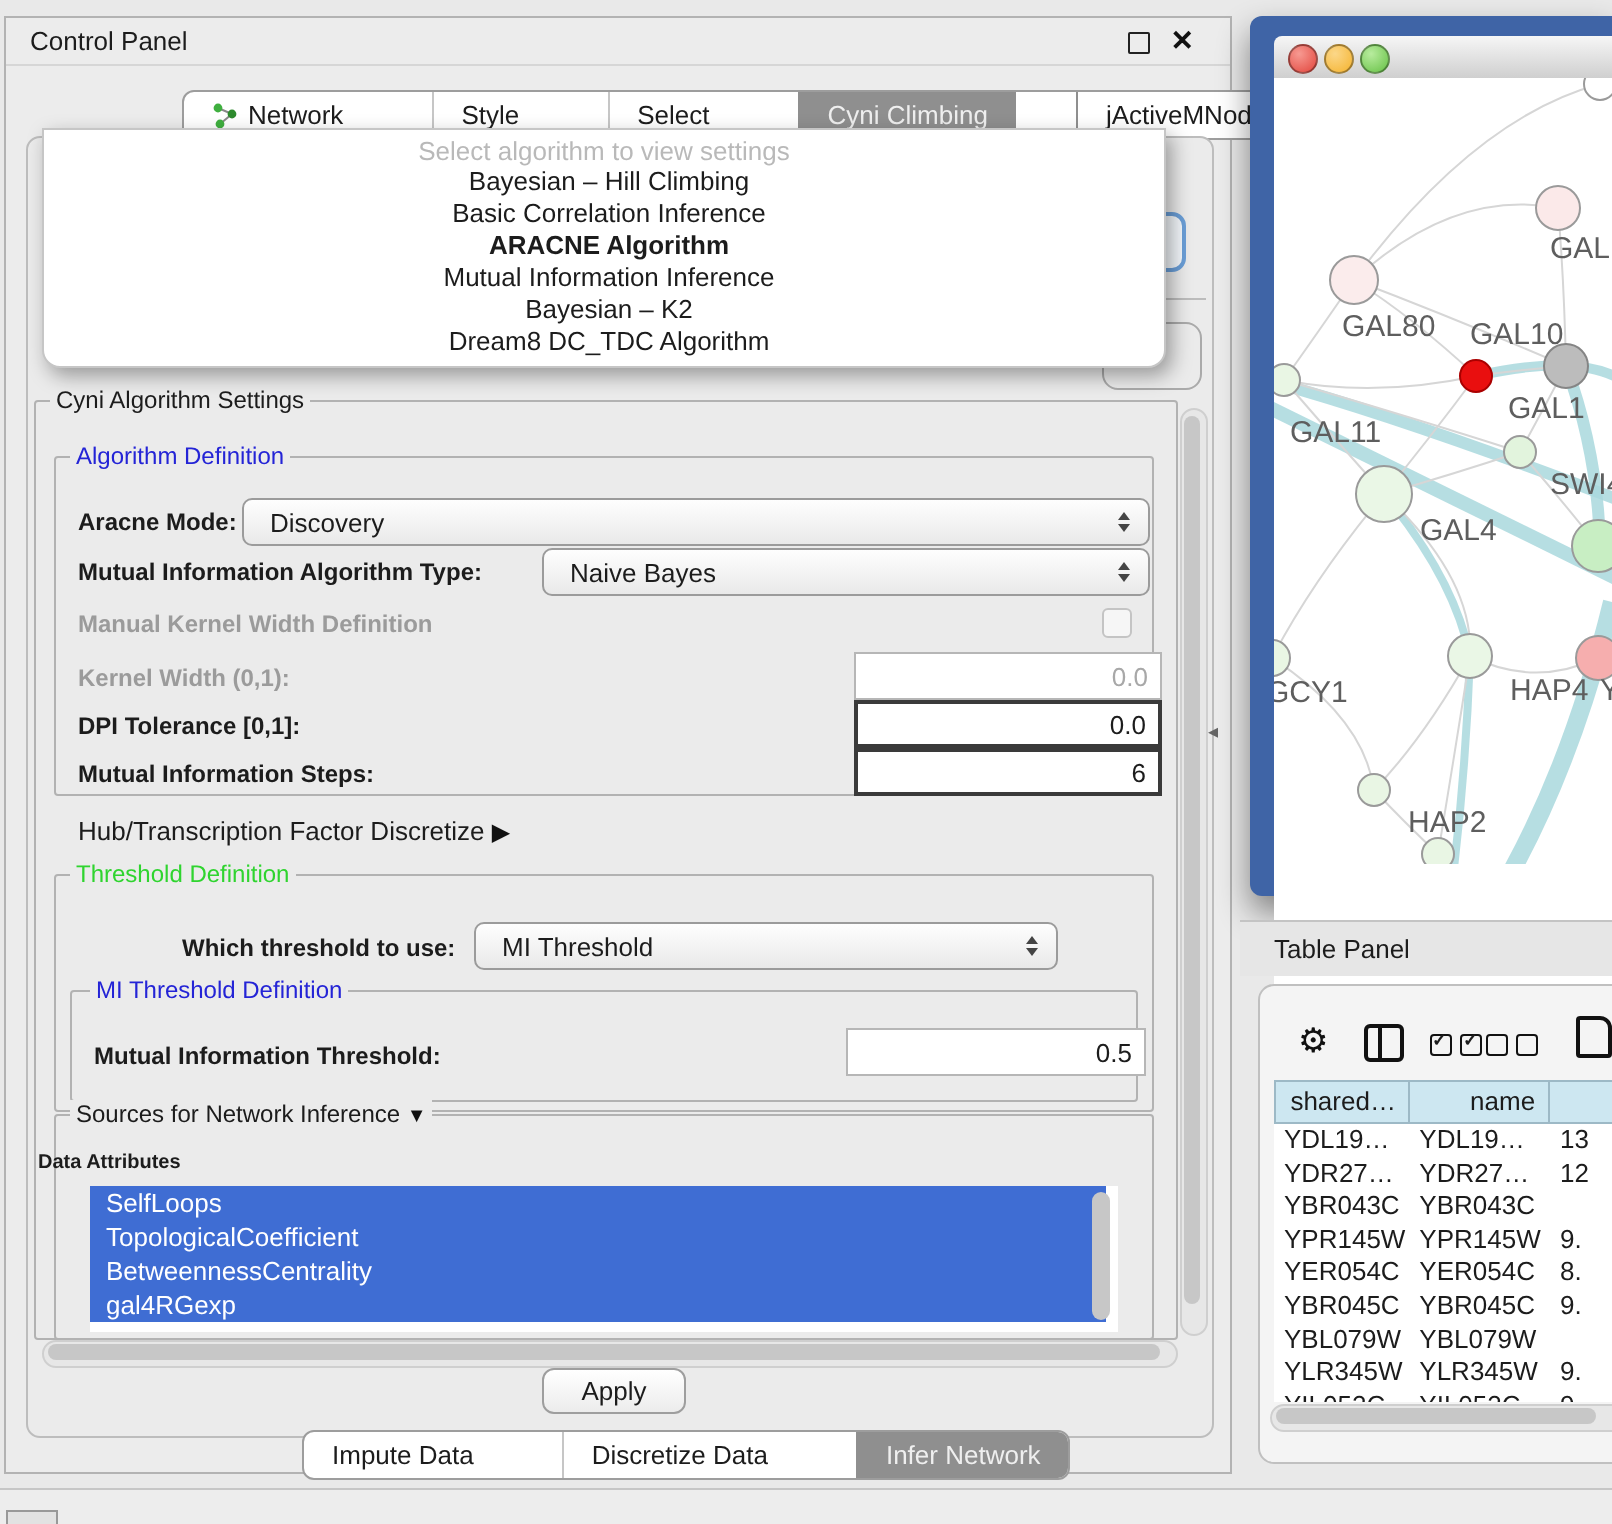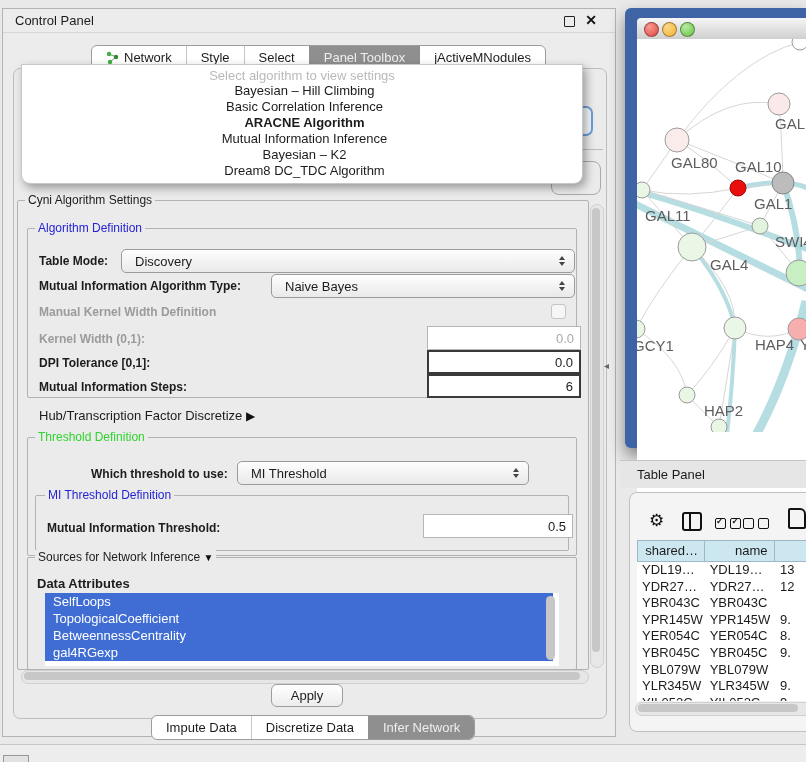--- a/index.html
+++ b/index.html
@@ -7,21 +7,21 @@
        font-family:"Liberation Sans",sans-serif;color:#1c1c1c;}
   .abs{position:absolute;}
   
   .ctl-win{left:2px;top:8px;width:612px;height:727px;background:#ececec;
            border:1px solid #b3b3b3;}
   .ctl-title{left:0;top:0;width:100%;height:23px;border-bottom:1px solid #d6d6d6;}
   .ctl-title .t{position:absolute;left:12px;top:4px;font-size:13px;}
   .float-icon{position:absolute;right:40px;top:7px;width:9px;height:9px;border:1.6px solid #222;border-radius:1px;}
   .close-icon{position:absolute;right:18px;top:3px;font-size:14px;font-weight:bold;color:#111;cursor:default;}
   
-  .seg{display:flex;background:#fff;border:1px solid #9d9d9d;border-radius:6px;overflow:hidden;height:23px;}
+  .seg{display:flex;background:#fff;border:1px solid #9d9d9d;border-radius:6px;overflow:hidden;height:23px;gap:30px;}
   .seg .seg-item{display:flex;align-items:center;padding:0 14px;font-size:13px;white-space:nowrap;
         border-left:1px solid #c6c6c6;}
   .seg .seg-item:first-child{border-left:none;}
   .seg .seg-item.sel{background:#8f8f8f;color:#efefef;border-left-color:#8f8f8f;}
   .seg .seg-item.sel + .seg-item{border-left-color:#8f8f8f;}
   #top-tabs{left:88px;top:36px;}
   #bottom-tabs{left:148px;top:706px;z-index:6;}
   
   .main-panel{left:10px;top:59px;width:592px;height:649px;background:#ebebeb;
               border:1px solid #bdbdbd;border-radius:7px;}
@@ -117,21 +117,21 @@
         </svg>
         <span>Network</span>
       </div>
       <div class="seg-item">
         <span>Style</span>
       </div>
       <div class="seg-item">
         <span>Select</span>
       </div>
       <div class="seg-item sel">
-        <span>Panel Toolbox</span>
+        <span>Cyni Climbing</span>
       </div>
       <div class="seg-item">
         <span>jActiveMNodules</span>
       </div>
     </div>
 
   <div class="abs main-panel"></div>
 
   <div class="abs sliver-combo"></div>
   <div class="abs sliver-line"></div>
@@ -152,21 +152,21 @@
   <div class="abs group" style="left:14px;top:191px;width:570px;height:468px;"></div>
   <span class="abs legend" style="left:22px;top:184px;">Cyni Algorithm Settings</span>
 
   <div class="abs sb-track-v" style="left:587px;top:195px;width:12px;height:462px;">
     <div class="sb-thumb" style="position:absolute;left:1px;top:3px;width:8px;height:444px;"></div>
   </div>
 
   <div class="abs group" style="left:24px;top:219px;width:548px;height:168px;"></div>
   <span class="abs legend blue" style="left:32px;top:212px;">Algorithm Definition</span>
 
-  <span class="abs lbl" style="left:36px;top:245px;">Table Mode:</span>
+  <span class="abs lbl" style="left:36px;top:245px;">Aracne Mode:</span>
   <div class="abs combo" style="left:118px;top:240px;width:452px;">
     <span class="txt">Discovery</span>
     <span class="stepper">
         <i class="tri-up"></i>
         <i class="tri-dn"></i>
       </span>
   </div>
 
   <span class="abs lbl" style="left:36px;top:270px;">Mutual Information Algorithm Type:</span>
   <div class="abs combo" style="left:268px;top:265px;width:302px;">
@@ -218,21 +218,21 @@
   <span class="abs lbl" style="left:44px;top:512px;">Mutual Information Threshold:</span>
   <div class="abs field" style="left:420px;top:505px;width:142px;height:22px;">
     <span>0.5</span>
   </div>
 
   <div class="abs group" style="left:24px;top:548px;width:548px;height:111px;"></div>
   <span class="abs legend" style="left:32px;top:541px;">
     <span>Sources for Network Inference</span>
     <span class="arrow-down">▼</span>
   </span>
-  <span class="abs lbl" style="left:34px;top:567px;font-size:13px;">Data Attributes</span>
+  <span class="abs lbl" style="left:16px;top:567px;font-size:10px;">Data Attributes</span>
 
   <div class="abs attr-list" style="left:42px;top:584px;width:514px;height:73px;" id="attr-list">
       <div class="attr-item">SelfLoops</div>
       <div class="attr-item">TopologicalCoefficient</div>
       <div class="attr-item">BetweennessCentrality</div>
       <div class="attr-item">gal4RGexp</div>
     </div>
   <div class="abs sb-thumb" style="left:543px;top:587px;width:9px;height:64px;z-index:4;"></div>
 
   <div class="abs sb-track-h" style="left:18px;top:661px;width:566px;height:12px;">

